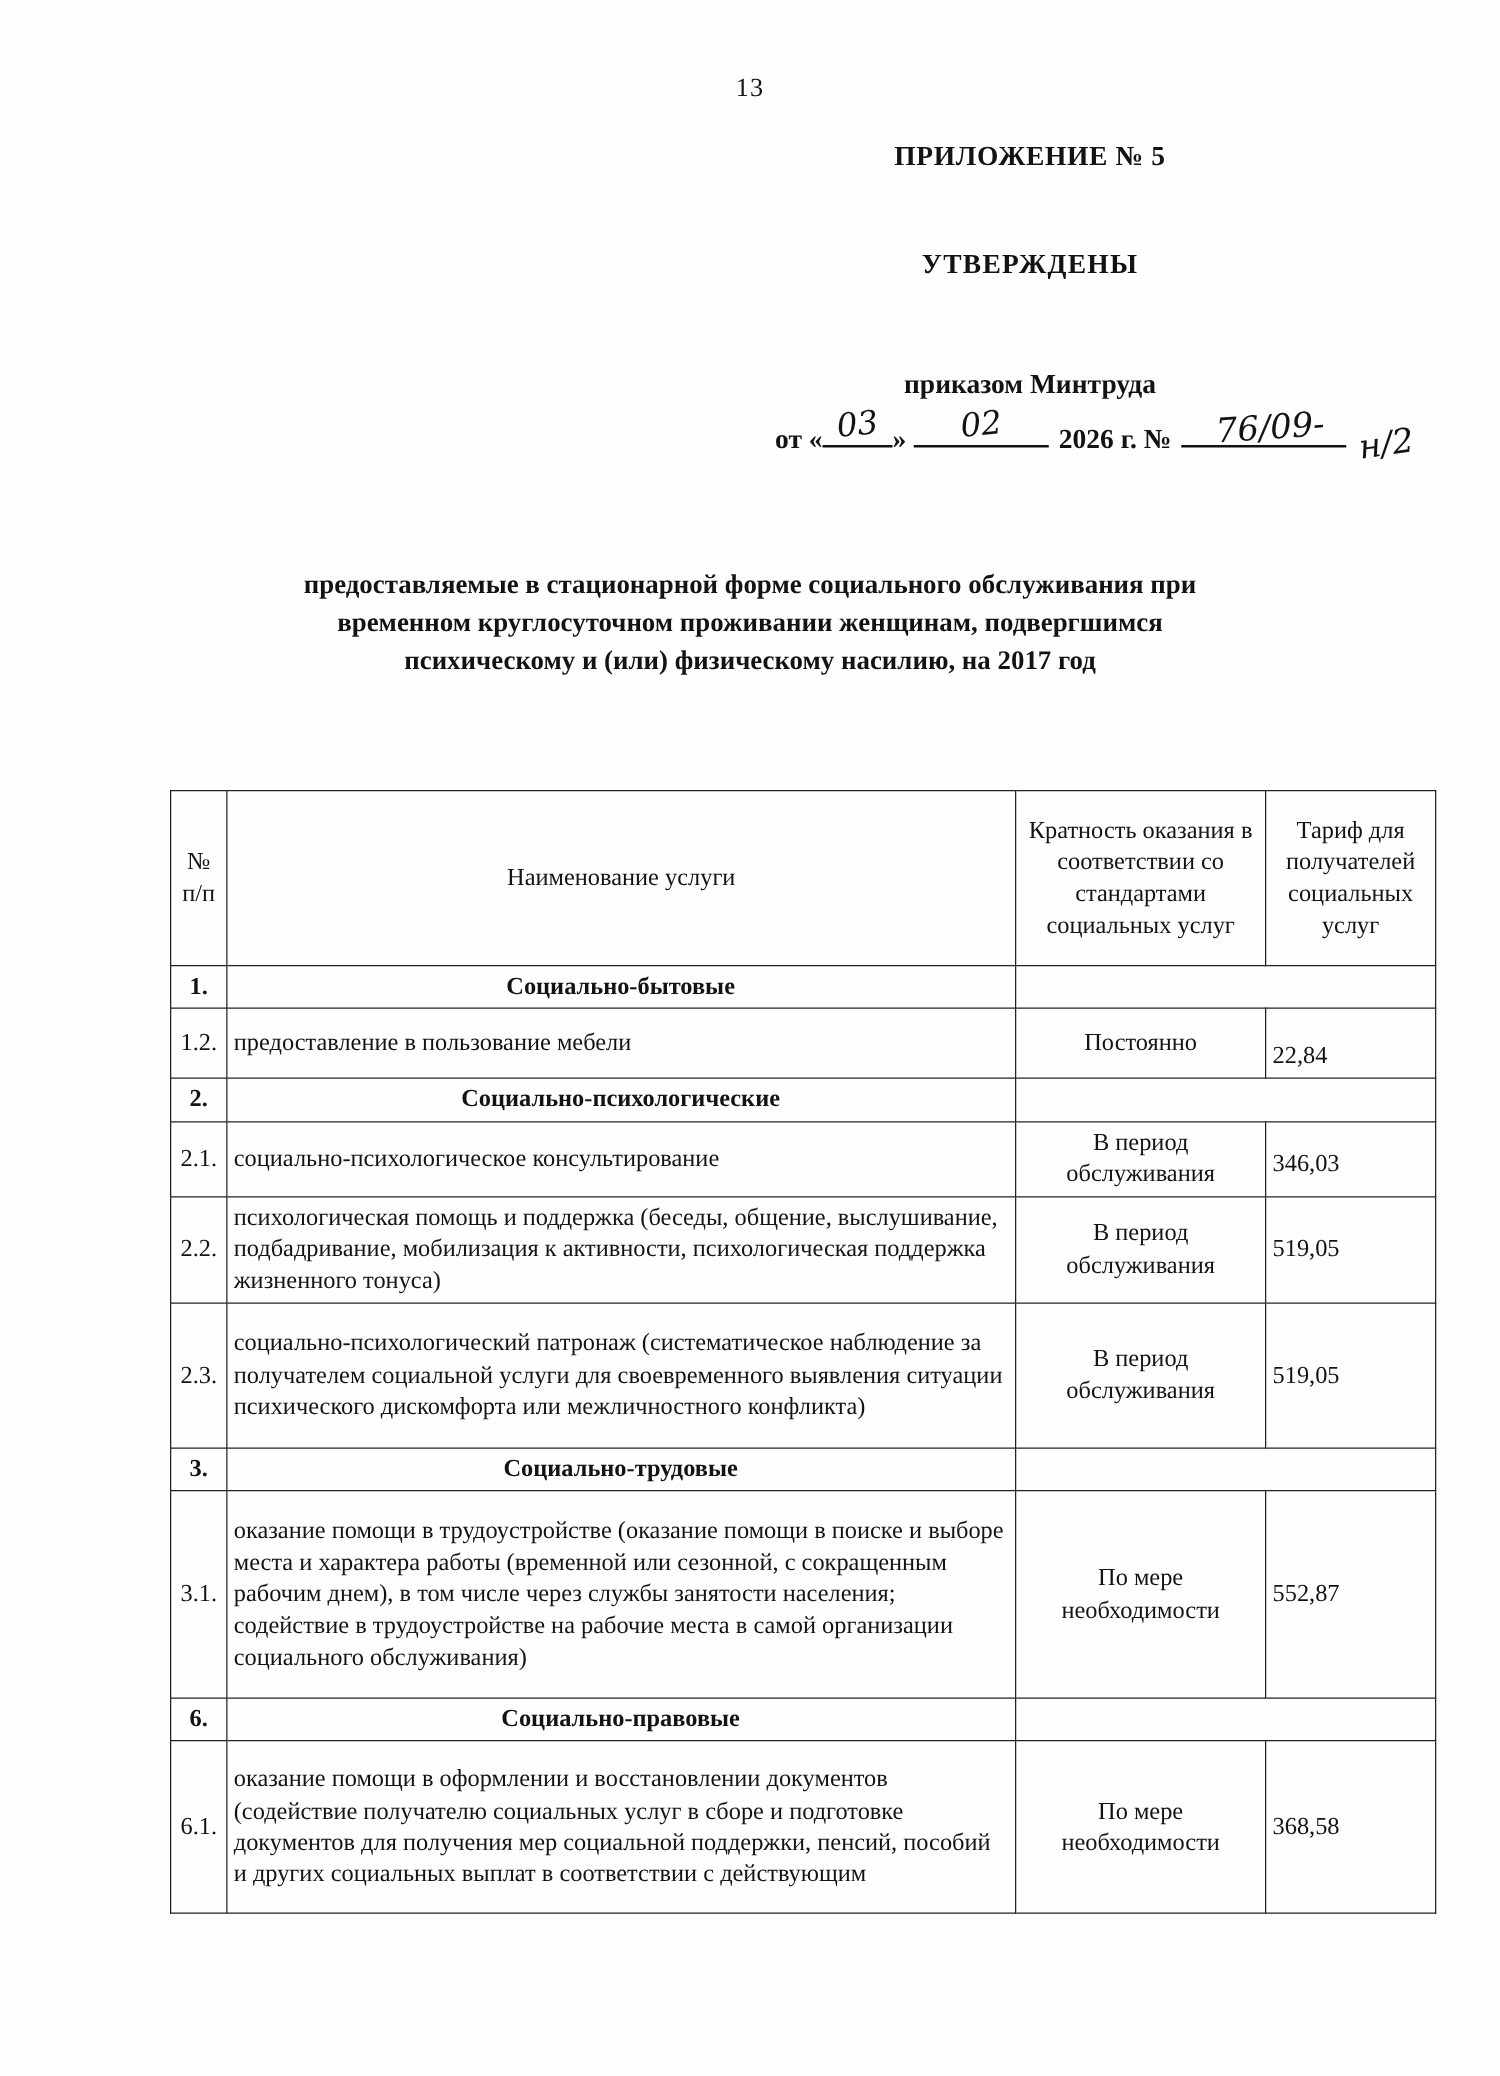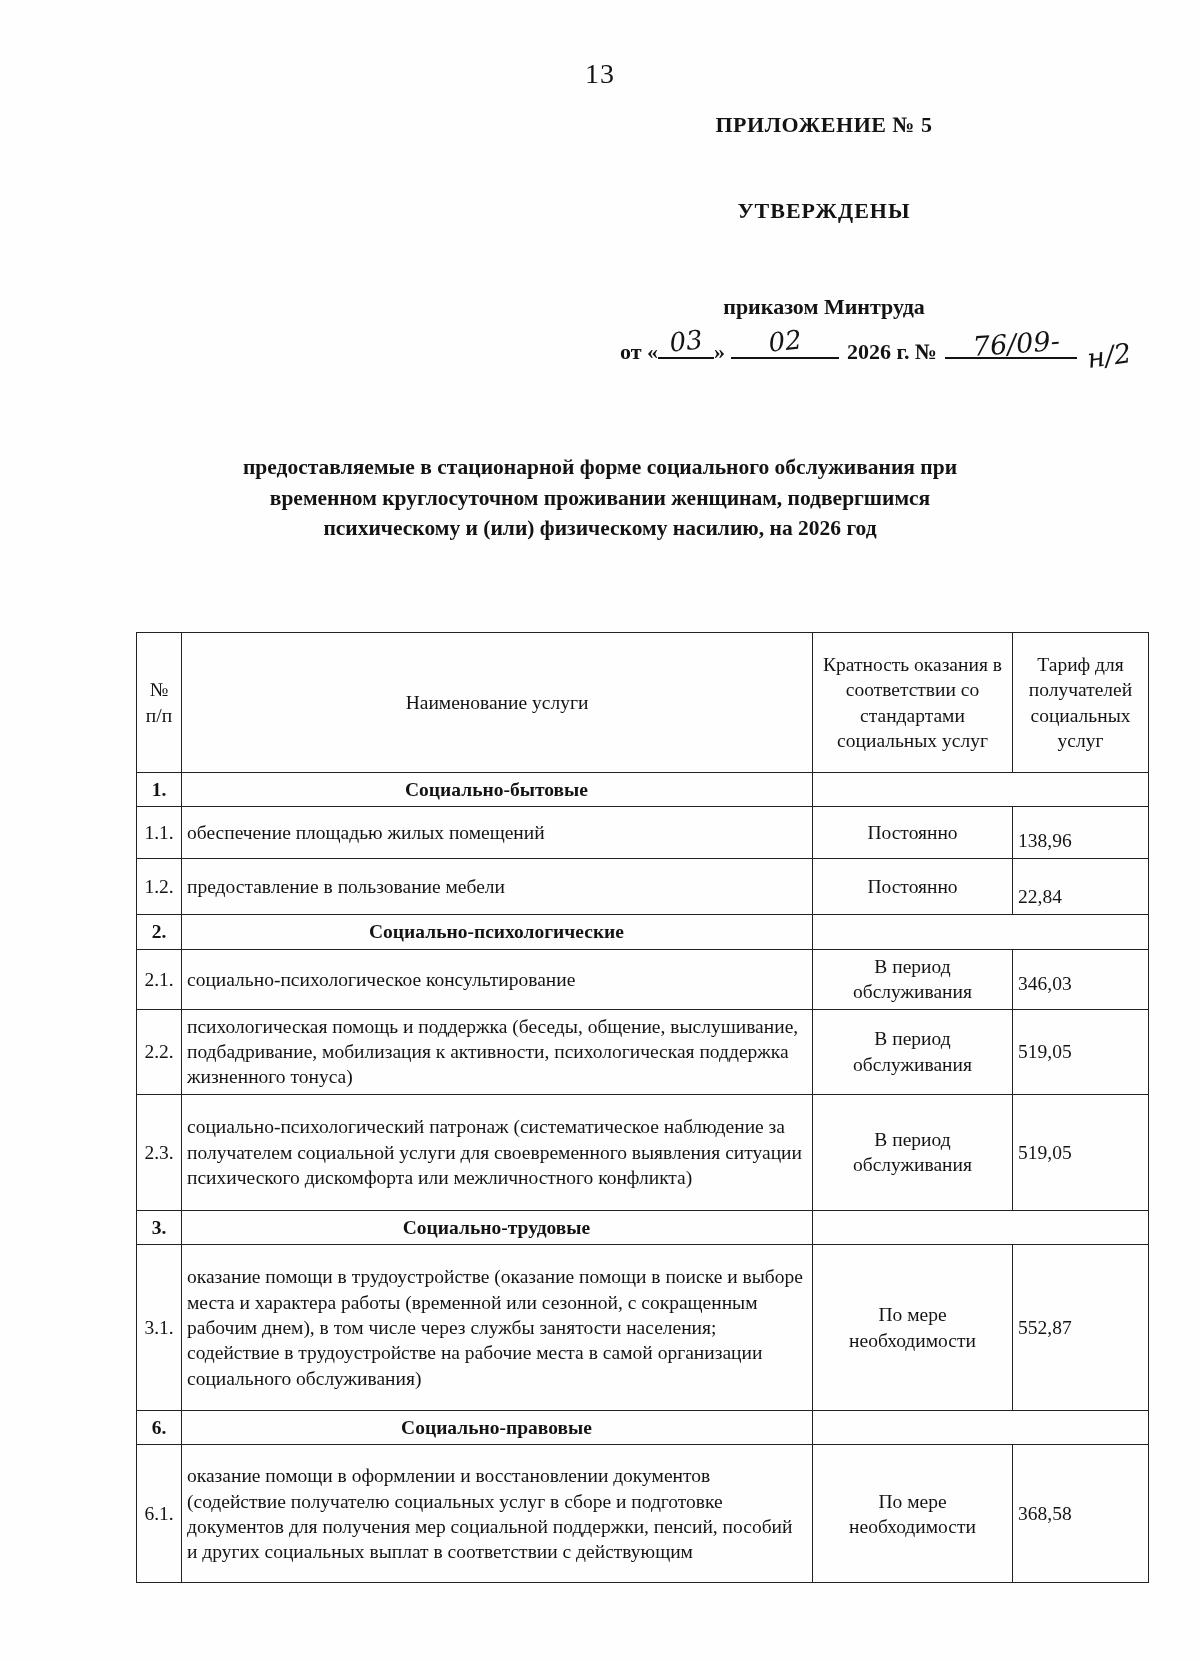--- a/index.html
+++ b/index.html
@@ -4,21 +4,21 @@
 <style>
   * { margin:0; padding:0; box-sizing:border-box; }
   html,body { background:#e8e8e8; }
   body { width:1200px; height:1661px; position:relative; margin:0 auto;
          font-family:"Liberation Serif","DejaVu Serif",serif; color:#131313; }
   .sheet { position:absolute; left:0; top:0; width:1200px; height:1661px;
            background:#fefefe; overflow:hidden; }
 
   
   .page-number { position:absolute; top:58px; left:0; width:1200px;
-                 text-align:center; font-size:28px; letter-spacing:1px; }
+                 text-align:center; font-size:21px; letter-spacing:1px; }
 
   
   .approval { position:absolute; top:112px; left:598px; width:452px;
               text-align:center; font-weight:bold; font-size:22px; }
   .approval .appendix { margin-bottom:60px; letter-spacing:0.5px; }
   .approval .approved { margin-bottom:64px; letter-spacing:1px; }
   .approval .by-line  { line-height:37px; }
   .date-line { position:relative; margin-top:9px; text-align:right;
                padding-left:22px; white-space:nowrap; font-weight:bold; }
   .blank { display:inline-block; border-bottom:2px solid #131313;
@@ -81,21 +81,21 @@
     <div class="approved">УТВЕРЖДЕНЫ</div>
     <div class="by-line">приказом Минтруда</div>
     <div class="date-line">
       <span>от «</span><span class="blank blank-day"><span class="hw">03</span></span><span>»</span><span class="blank blank-month"><span class="hw">02</span></span><span>2026 г. №</span><span class="blank blank-num"><span class="hw hw-num">76/09-</span></span><span class="hw-tail">н/2</span>
     </div>
   </div>
 
   <div class="doc-title">
     <div>предоставляемые в стационарной форме социального обслуживания при</div>
     <div>временном круглосуточном проживании женщинам, подвергшимся</div>
-    <div>психическому и (или) физическому насилию, на 2026 год</div>
+    <div>психическому и (или) физическому насилию, на 2017 год</div>
   </div>
 
   <div class="tbl-wrap">
     <table id="tariff-table">
       <colgroup>
           <col class="c1">
           <col class="c2">
           <col class="c3">
           <col class="c4">
         </colgroup>
@@ -103,26 +103,20 @@
           <tr data-row="header">
             <th>№ п/п</th>
             <th>Наименование услуги</th>
             <th>Кратность оказания в соответствии со стандартами социальных услуг</th>
             <th>Тариф для получателей социальных услуг</th>
           </tr>
           <tr data-row="1.">
             <td class="cell-num sec">1.</td>
             <td class="cell-name sec">Социально-бытовые</td>
             <td class="cell-rest" colspan="2"></td>
-          </tr>
-          <tr data-row="1.1.">
-            <td class="cell-num">1.1.</td>
-            <td class="cell-name">обеспечение площадью жилых помещений</td>
-            <td class="cell-freq">Постоянно</td>
-            <td class="cell-tariff">138,96</td>
           </tr>
           <tr data-row="1.2.">
             <td class="cell-num">1.2.</td>
             <td class="cell-name">предоставление в пользование мебели</td>
             <td class="cell-freq">Постоянно</td>
             <td class="cell-tariff">22,84</td>
           </tr>
           <tr data-row="2.">
             <td class="cell-num sec">2.</td>
             <td class="cell-name sec">Социально-психологические</td>

